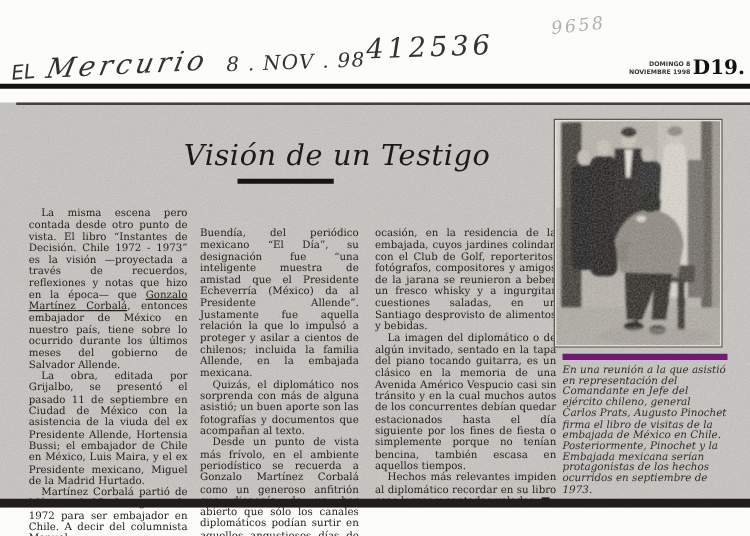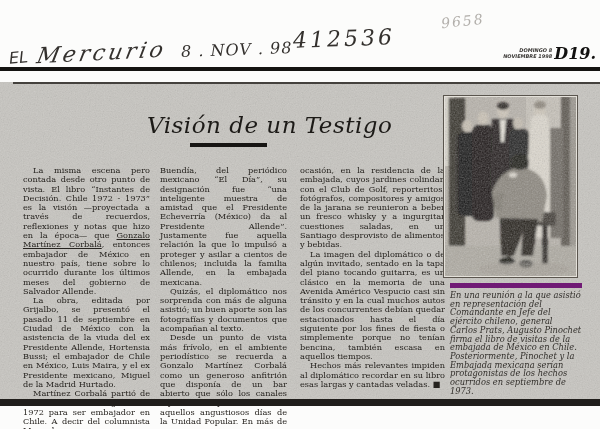--- a/index.html
+++ b/index.html
@@ -8,37 +8,37 @@
     background:#fcfcfb; font-family:"DejaVu Serif", serif; color:#26231f;
   }
   
   .hw { position:absolute; color:#34312e; white-space:nowrap; }
   .hw-el { left:9px; top:48px; font-size:16px; font-style:italic; transform:rotate(-5deg); font-family:"DejaVu Sans", sans-serif; }
   .hw-name { left:38px; top:40px; font-size:22px; font-style:italic; letter-spacing:3px; transform:skewX(-14deg) rotate(-3deg); }
   .hw-date { left:181px; top:40px; font-size:16px; font-style:italic; letter-spacing:1px; transform:rotate(-2deg); }
   .hw-num { left:293px; top:26px; font-size:22px; font-style:italic; letter-spacing:3px; transform:rotate(-2deg); }
   .hw-pencil { left:441px; top:13px; font-size:14px; font-style:italic; letter-spacing:2px; color:#b2afab; transform:rotate(-6deg); }
   
-  .masthead { position:absolute; top:47px; right:4px; display:flex; align-items:flex-start; gap:2px;font-style:italic; }
+  .masthead { position:absolute; top:47px; right:4px; display:flex; align-items:flex-end; gap:2px; }
   .masthead .tiny { font-family:"DejaVu Sans", sans-serif; font-weight:bold; font-size:5px; line-height:6px; color:#3a3835; text-align:right; }
   .masthead .pageno { font-size:16px; font-weight:bold; color:#121110; line-height:14px; }
   .main-rule { position:absolute; left:0; top:67px; width:600px; height:4px; background:#141311; }
   
   .clipping { position:absolute; left:0; top:82px; width:600px; height:324px; background:#c7c5c0; }
   .clip-topline { position:absolute; left:13px; top:0; right:0; height:2px; background:#44413d; z-index:3; }
   .clip-bottom { position:absolute; left:0; bottom:0; width:600px; height:7px; background:#201e1b; z-index:3; }
   .texture { position:absolute; left:0; top:0; z-index:1; pointer-events:none; }
   .clip-content { position:absolute; inset:0; z-index:2; }
   
   .headline { position:absolute; left:147px; top:30px; margin:0; font-size:23px; font-weight:normal; font-style:italic; color:#1c1a17; letter-spacing:0.5px; white-space:nowrap; }
   .headline-underline { position:absolute; left:190px; top:61px; width:77px; height:4px; background:#171513; }
   
   .col { position:absolute; top:84px; font-size:8.2px; line-height:9.3px; text-align:justify; color:#26231f; }
   .col p { margin:0; text-indent:10px; }
-  .col p.cont { text-indent:0; }
+  .col p.cont { text-indent:0;margin-top:16px; }
   .col-1 { left:23px; width:127px; }
   .col-2 { left:160px; width:127px; }
   .col-3 { left:300px; width:145px; }
   .person-name { font-weight:normal; text-decoration:underline; }
   
   .photo { position:absolute; left:443px; top:13px; width:135px; height:183px; background:#b7b2aa; border:1px solid #5a554e; box-sizing:border-box; }
   .caption { position:absolute; left:450px; top:201px; width:132px; border-top:5px solid #701a75; padding-top:3px; font-size:8.3px; line-height:8.7px; font-style:italic; color:#312e2a; }
 </style>
 </head>
 <body>

